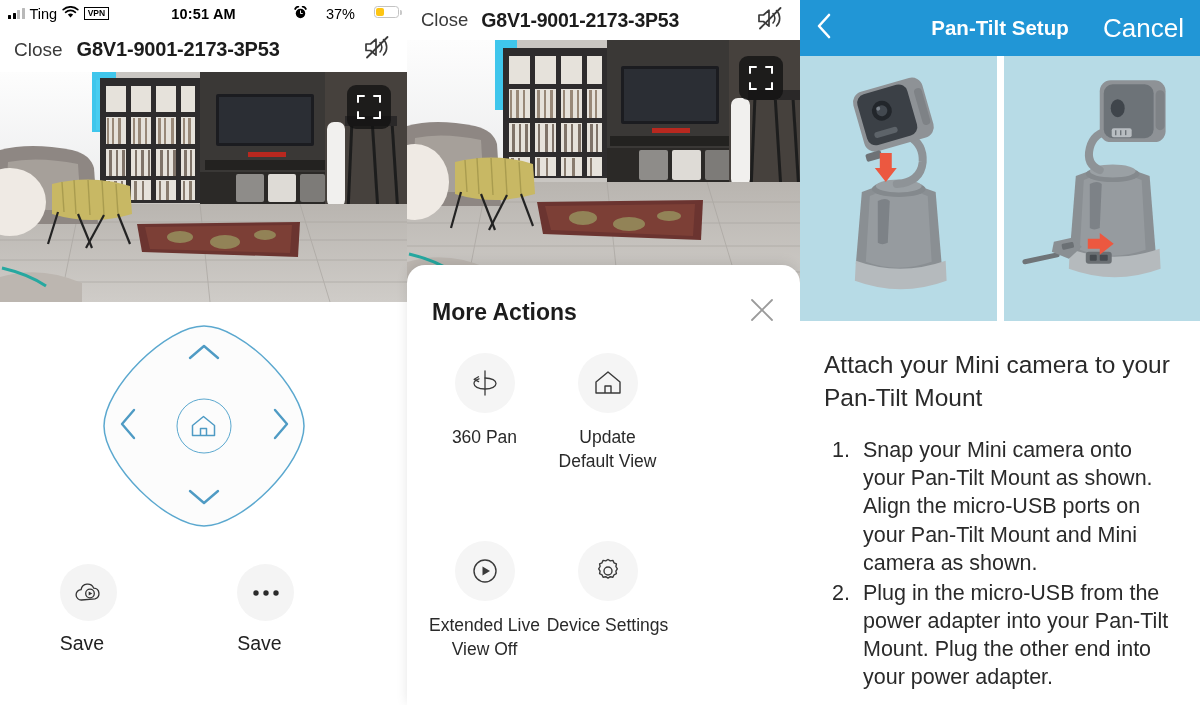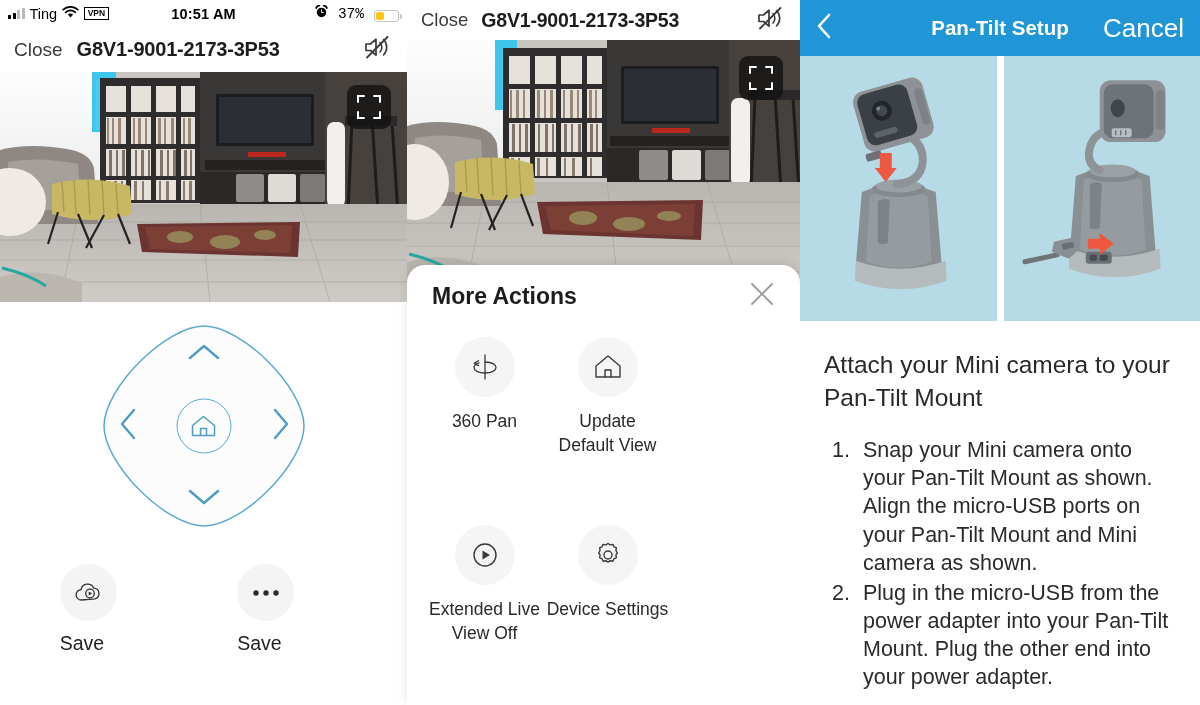--- a/index.html
+++ b/index.html
@@ -16,21 +16,21 @@
 
   .statusbar {
     height: 27px; width: 100%;
     display: flex; align-items: center;
     padding: 0 8px;
     font-size: 14px; font-weight: bold; color: #000;
     position: relative;
   }
   .sb-left { display: flex; align-items: center; gap: 5px; }
   .sb-center { position: absolute; left: 0; right: 0; text-align: center; font-size: 14.5px; font-weight: bold; letter-spacing: .2px;}
-  .sb-right { margin-left: auto; display: flex; align-items: flex-end; gap: 10px; position: relative; z-index:2;font-family:Liberation Mono, monospace;}
+  .sb-right { margin-left: auto; display: flex; align-items: flex-start; gap: 19px; position: relative; z-index:2;}
   .bars { display: flex; align-items: flex-end; gap: 1.5px; height: 11px; }
   .bars i { width: 3px; background: #000; border-radius: .5px; display:block; }
   .bars i:nth-child(1){height:4px;} .bars i:nth-child(2){height:6.5px;}
   .bars i:nth-child(3){height:9px;background:#b9b9b9;} .bars i:nth-child(4){height:11px;background:#b9b9b9;}
   .carrier { font-size: 14.5px; font-weight: 400; }
   .vpn-badge {
     border: 1.4px solid #000; border-radius: 0;
     font-size: 8.5px; font-weight: bold; padding: 1px 2.5px; line-height: 1;
   }
   .batt-pct { font-size: 14.5px; font-weight: 400; }
@@ -87,21 +87,21 @@
   .nav2 .close { font-size: 18.5px; color: #3a3a3a; }
   .nav2 .devid { font-size: 19.5px; font-weight: bold; color:#1c1c1c; letter-spacing:-0.2px;}
   .nav2 .mute { margin-left: auto; }
   .v2 { height: 255px; }
 
   .sheet {
     position: absolute; left: 0; right: 0; bottom: 0; top: 265px;
     background: #fff; border-radius: 18px 18px 0 0;
     box-shadow: 0 -2px 12px rgba(0,0,0,0.10);
   }
-  .sheet-head { display:flex; align-items:center; padding: 16px 25px 0; gap: 48px; }
+  .sheet-head { display:flex; align-items:center; padding: 32px 25px 0; gap: 48px; }
   .sheet-title { font-size: 23px; font-weight: bold; color: #1c1c1c; }
   .sheet-x { margin-left:auto; }
 
   .grid { padding: 26px 16px 0; }
   .grid-row { display:flex; }
   .grid-row.r2 { margin-top: 68px; }
   .gcell { width: 123px; display:flex; flex-direction:column; align-items:center; }
   .gcell .circ {
     width: 60px; height: 60px; border-radius: 50%; background: #f5f5f5;
     display:flex; align-items:center; justify-content:center;

